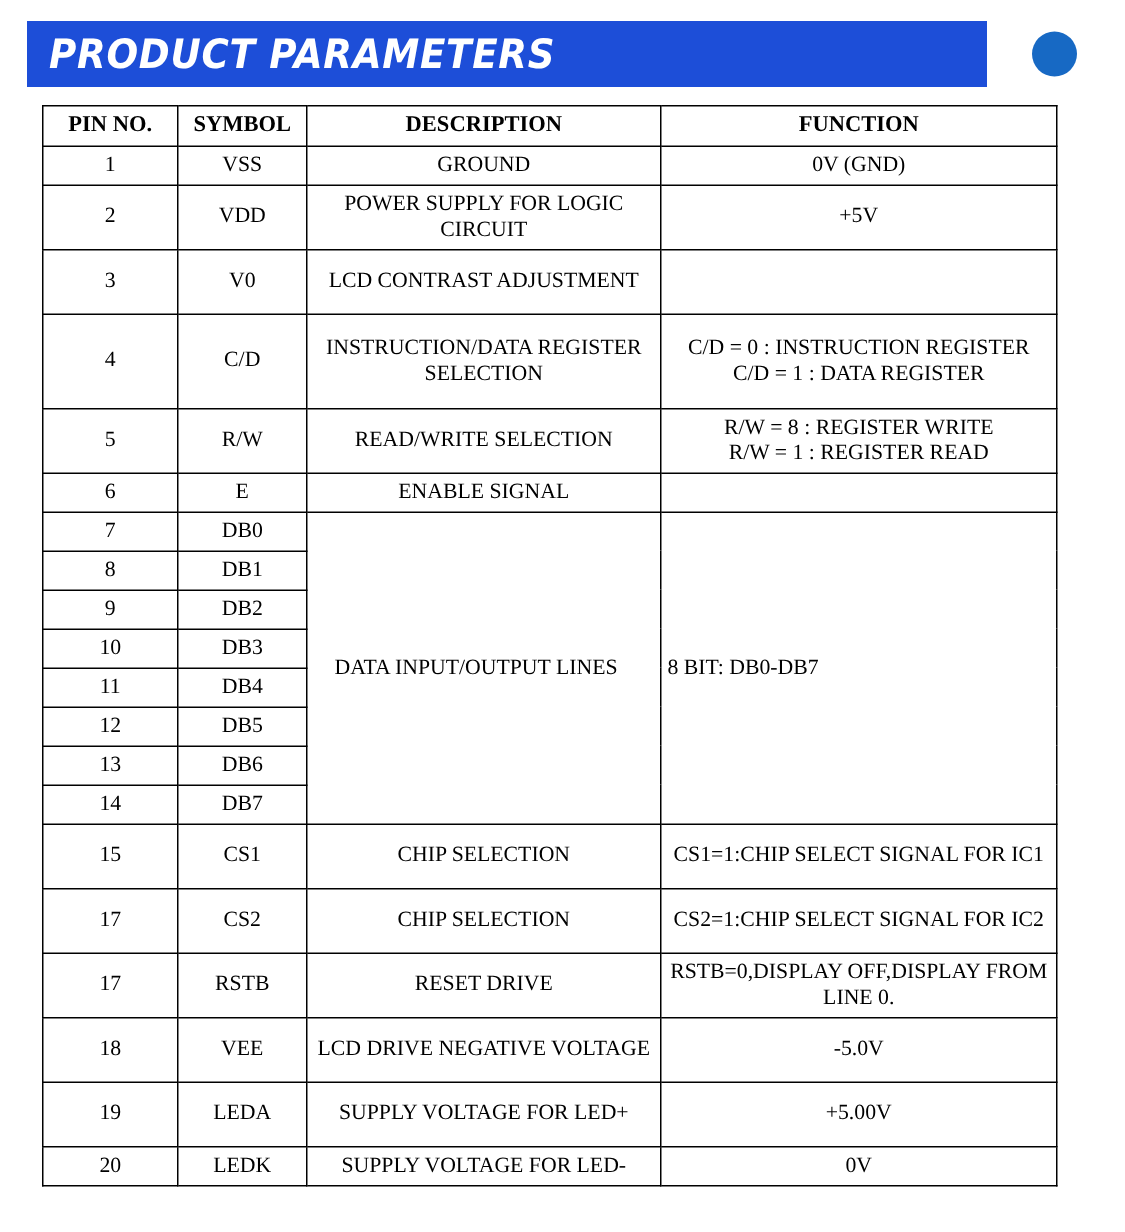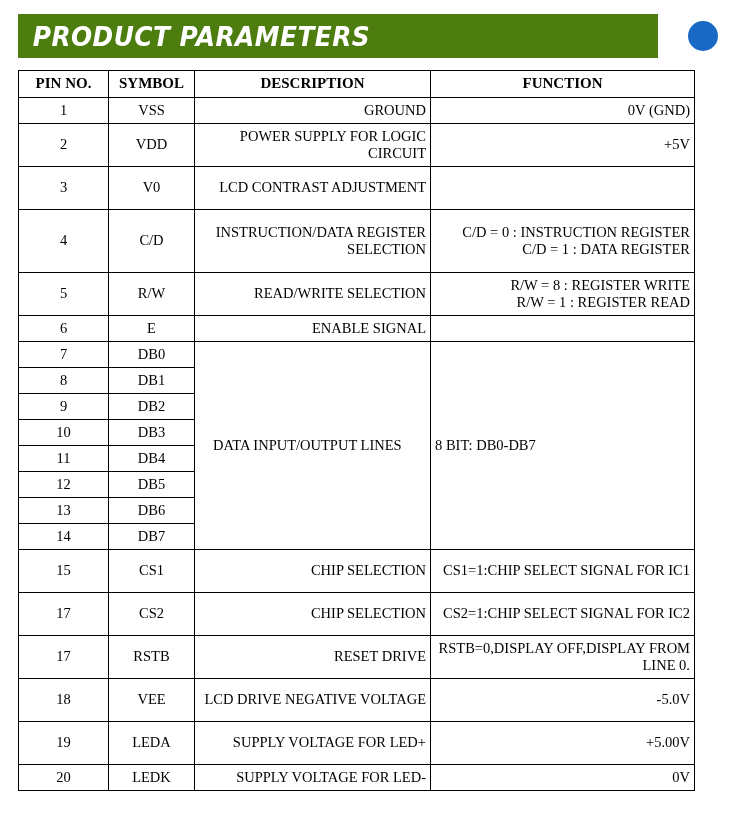--- a/index.html
+++ b/index.html
@@ -18,21 +18,21 @@
     position: relative;
     width: 750px;
     height: 821px;
     box-sizing: border-box;
   }
   
   .banner {
     position: relative;
     margin: 14px 18px 0 18px;
     height: 44px;
-    background: #4d7c0f;
+    background: #1d4ed8;
     display: flex;
     align-items: center;
     overflow: hidden;
   }
   .banner-title {
     font-family: "DejaVu Sans", sans-serif;
     font-weight: bold;
     font-style: italic;
     font-size: 27px;
     letter-spacing: 0.5px;
@@ -55,21 +55,21 @@
   .banner-notch {
     position: absolute;
     right: 0;
     top: 0;
     height: 44px;
     width: 74px;
     background: #ffffff;
   }
   
   .table-wrap {
-    margin: 12px 18px 0 18px;
+    margin: 12px 18px 0 28px;
   }
   table.params {
     border-collapse: collapse;
     width: 676px;
     table-layout: fixed;
     font-size: 14.5px;
   }
   table.params th,
   table.params td {
     border: 1px solid #000000;
@@ -85,21 +85,21 @@
   }
   col.c-pin   { width: 90px; }
   col.c-sym   { width: 86px; }
   col.c-desc  { width: 236px; }
   col.c-func  { width: 264px; }
 
   td.pin, td.sym {
     text-align: center;
   }
   td.desc, td.func {
-    text-align: right;
+    text-align: center;
     padding-left: 5px;
   }
   td.mid-center {
     text-align: left;
     vertical-align: middle;
   }
   td.tall {
     height: 38px;
   }
   td.short {

